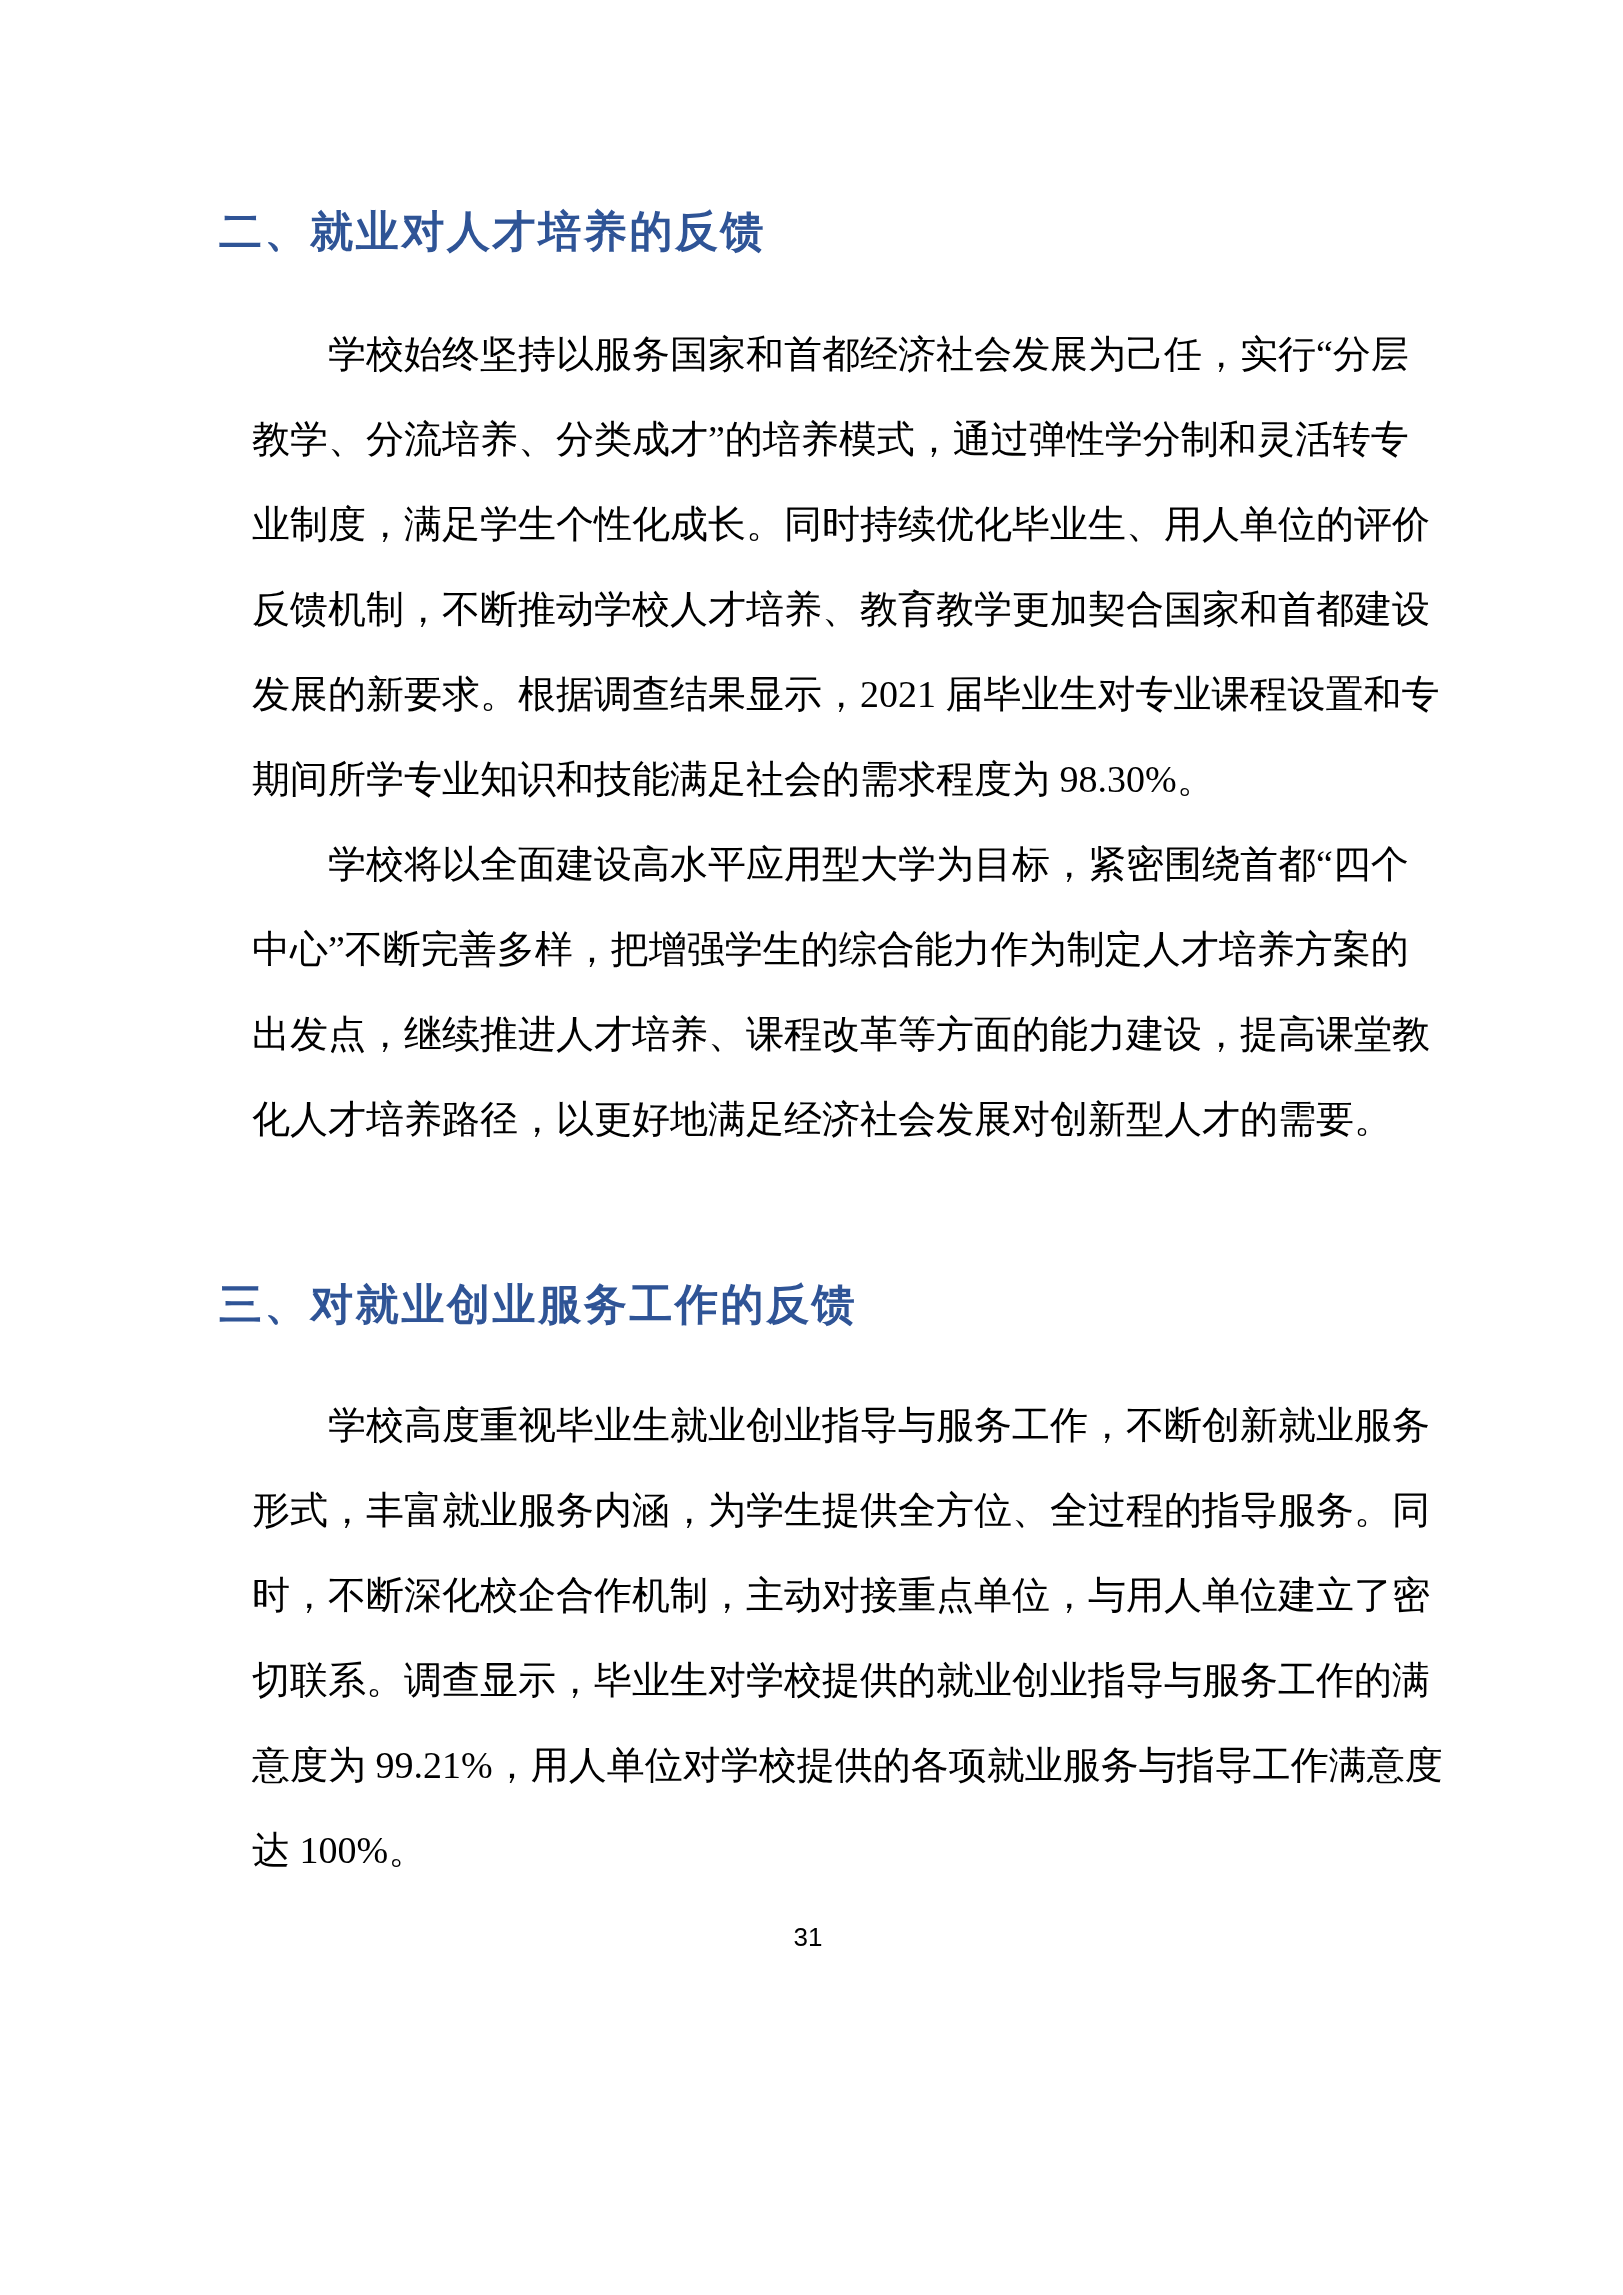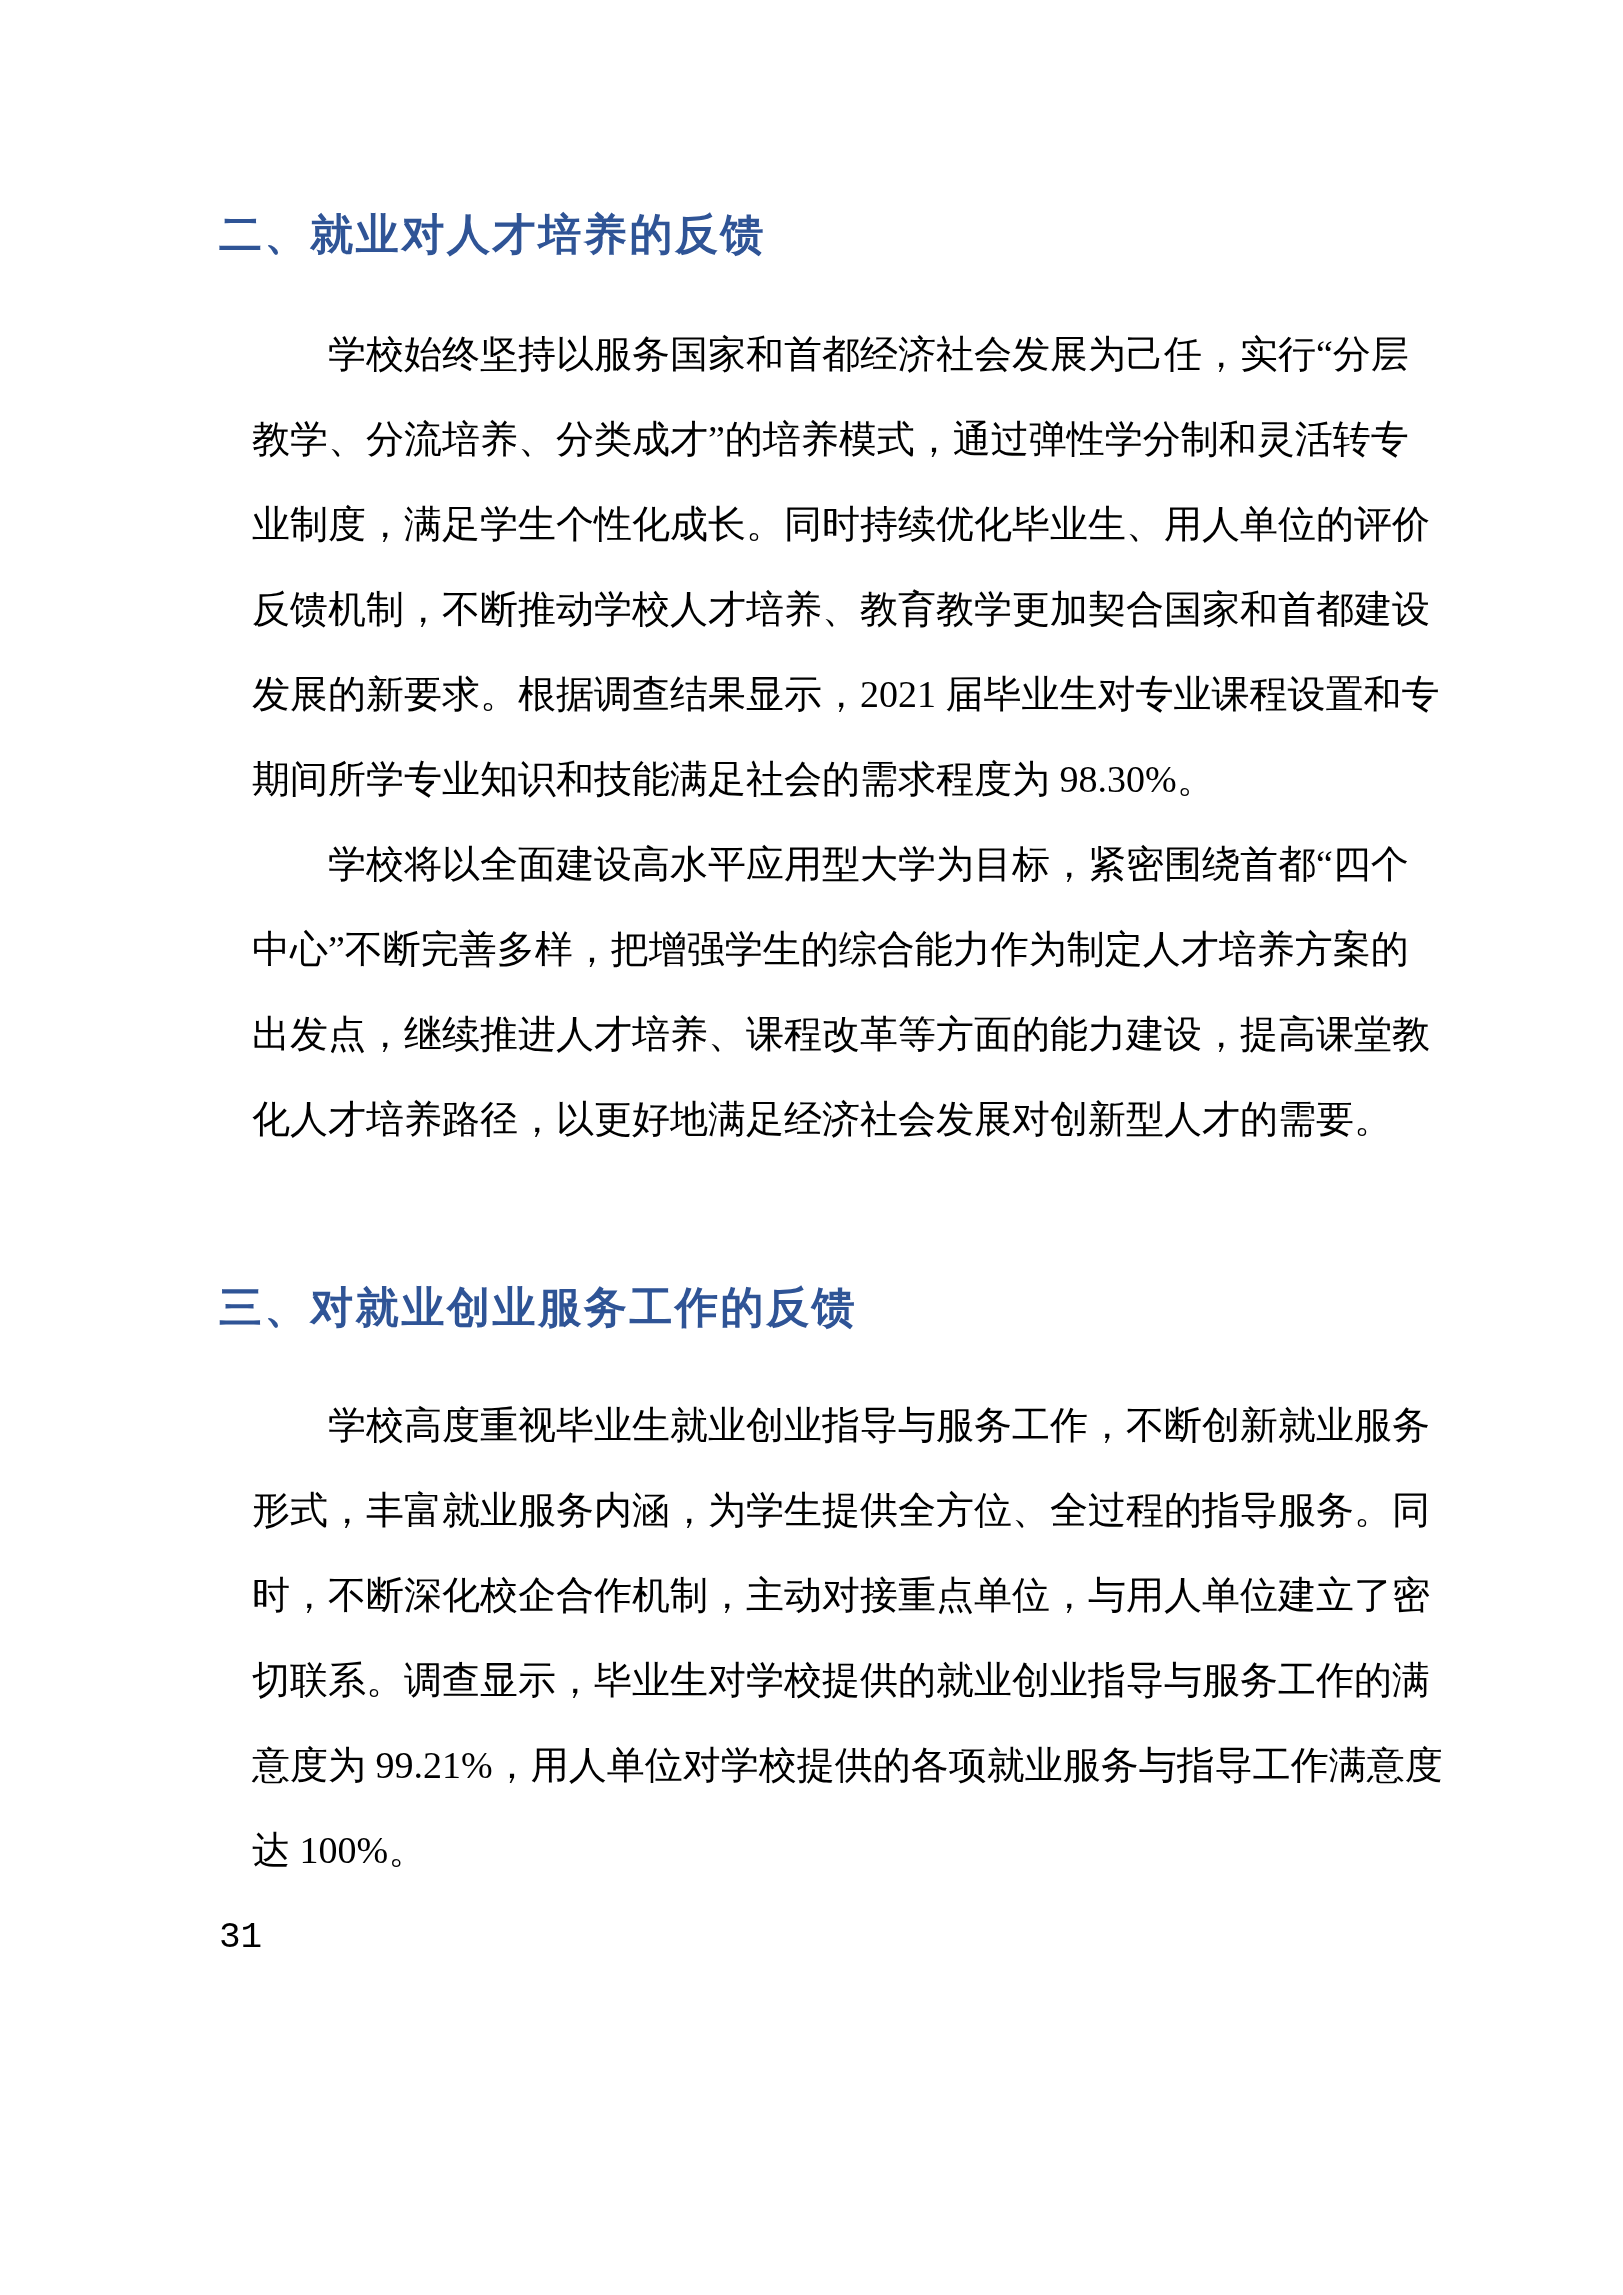--- a/index.html
+++ b/index.html
@@ -15,39 +15,40 @@
     font-family: "Liberation Serif", "DejaVu Serif", serif;
     color: #000000;
   }
   h2.heading {
     margin: 0;
     font-size: 43px;
     line-height: 52px;
     font-weight: bold;
     color: #2F5496;
     letter-spacing: 2.6px;
-    font-family: Liberation Serif, serif;
+    font-family: Liberation Mono, monospace;
   }
   h2.heading-1 { margin-top: 209px; margin-bottom: 51px; }
   h2.heading-2 { margin-top: 120px; margin-bottom: 49px; }
   .para { margin: 0; }
   .line {
     font-size: 38px;
     line-height: 85px;
     text-align: justify;
     text-align-last: justify;
     white-space: nowrap;
     margin-left: 33px;
   }
   .line.first { text-indent: 76px; }
   .line.last { text-align-last: left; white-space: normal; }
   .page-number {
     margin-top: 29.4px;
-    font-family: Liberation Mono, monospace;
-    font-size: 36px;
+    text-align: center;
+    font-family: Liberation Sans, sans-serif;
+    font-size: 26px;
     line-height: 31px;
     color: #000000;
   }
 </style>
 </head>
 <body>
 
 <div class="page">
 
   <h2 class="heading heading-1">二、就业对人才培养的反馈</h2>

